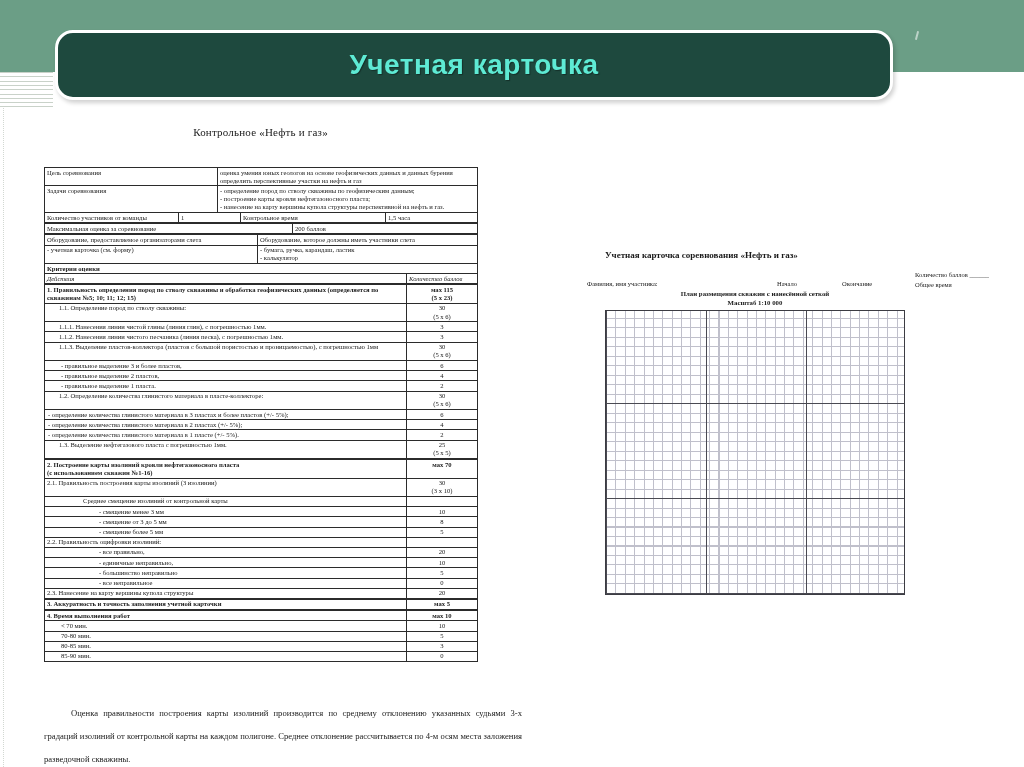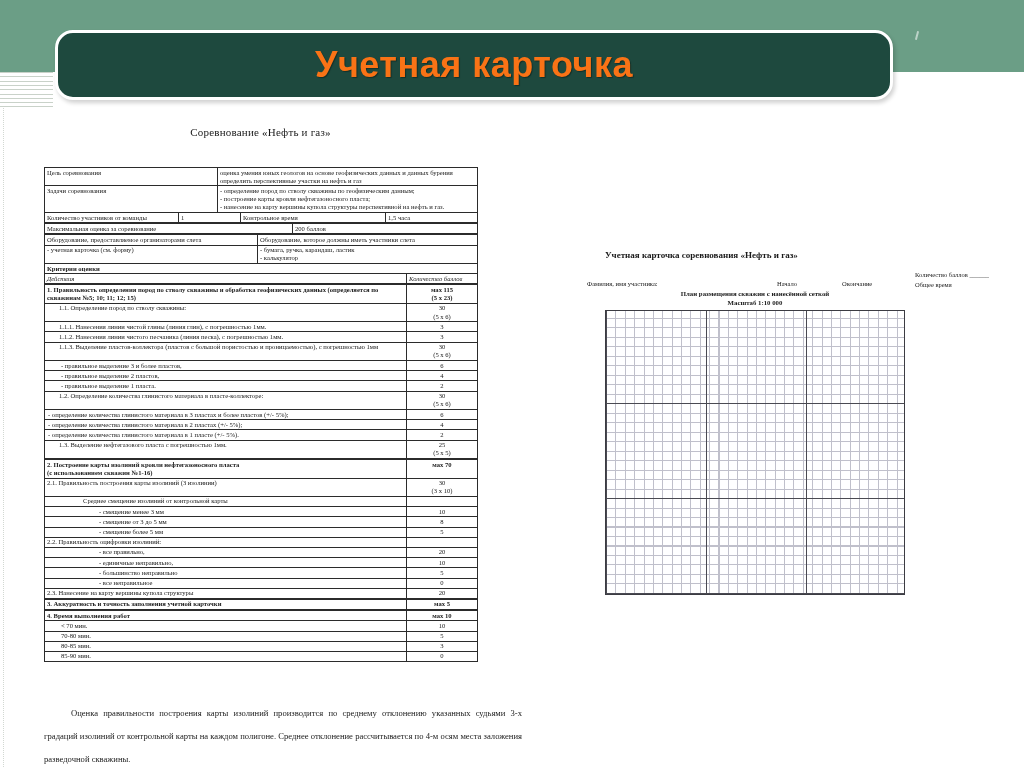--- a/index.html
+++ b/index.html
@@ -10,21 +10,21 @@
   .top-band{position:absolute;left:0;top:0;width:1024px;height:72px;background:#6b9e86;}
   .pinstripes{position:absolute;left:0;top:72px;width:53px;height:37px;
       background:repeating-linear-gradient(to bottom,#c9d2c9 0,#c9d2c9 1px,#ffffff 1px,#ffffff 4.3px);}
   .left-guide{position:absolute;left:3px;top:108px;height:659px;width:0;border-left:1px dotted #d2d8d2;}
   .decor-tick{position:absolute;left:916px;top:31px;width:2px;height:9px;background:rgba(255,255,255,.55);transform:rotate(14deg);}
   .banner{position:absolute;left:55px;top:30px;width:838px;height:70px;box-sizing:border-box;
       background:#1e493e;border:3px solid #ffffff;border-radius:18px;
       display:flex;align-items:center;justify-content:center;
       box-shadow:2px 3px 4px rgba(0,0,0,.18);}
   .banner h1{margin:0;font-family:"Liberation Sans", sans-serif;font-weight:bold;
-      font-size:36px;color:#f97316;letter-spacing:.5px;
+      font-size:28px;color:#5eead4;letter-spacing:.5px;
       text-shadow:1px 1px 1px rgba(0,0,0,.35);}
 
   
   .left-doc{position:absolute;left:44px;top:120px;width:480px;}
   .doc-heading{position:absolute;left:0;top:6px;width:433px;text-align:center;
       font-size:11px;letter-spacing:.2px;}
   .doc-tables{position:absolute;left:0;top:48px;width:433px;}
   table.doc{border-collapse:collapse;width:433px;table-layout:fixed;margin-top:-1px;}
   table.doc td,table.doc th{border:1px solid #2b2b2b;padding:.5px 2px;vertical-align:top;
       font-size:6.6px;line-height:8.2px;font-weight:normal;text-align:left;}
@@ -72,21 +72,21 @@
   <div class="top-band"></div>
   <div class="pinstripes"></div>
   <div class="left-guide"></div>
   <div class="decor-tick"></div>
 
   <div class="banner">
     <h1>Учетная карточка</h1>
   </div>
 
   <div class="left-doc">
-    <div class="doc-heading">Соревнование «Нефть и газ»</div>
+    <div class="doc-heading">Контрольное «Нефть и газ»</div>
 
     <div class="doc-tables">
       <table class="doc">
         <colgroup>
             <col style="width:173px">
             <col style="width:260px">
           </colgroup>
         <tbody>
             <tr>
           <td class="b">Цель соревнования</td>

